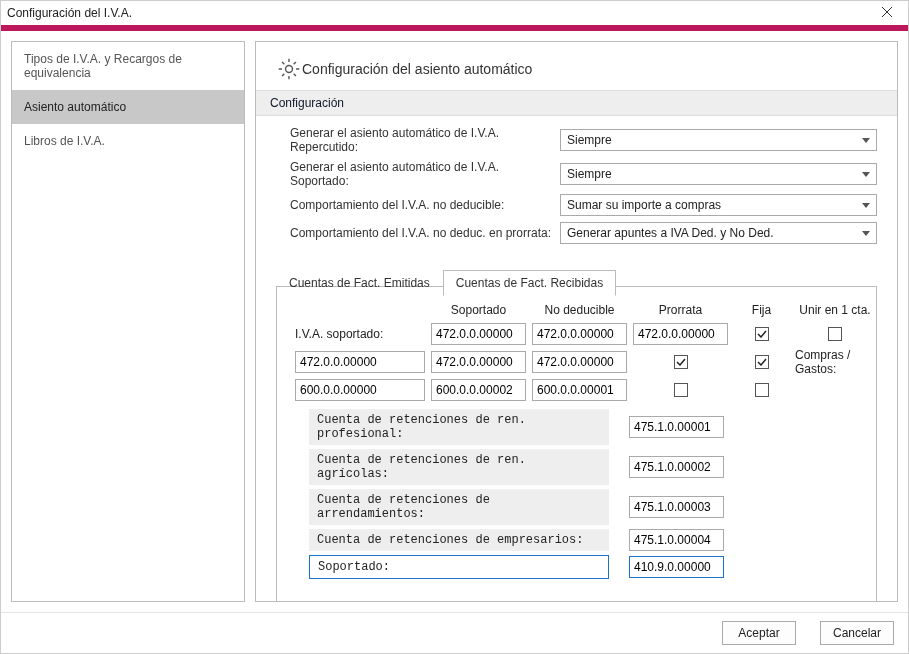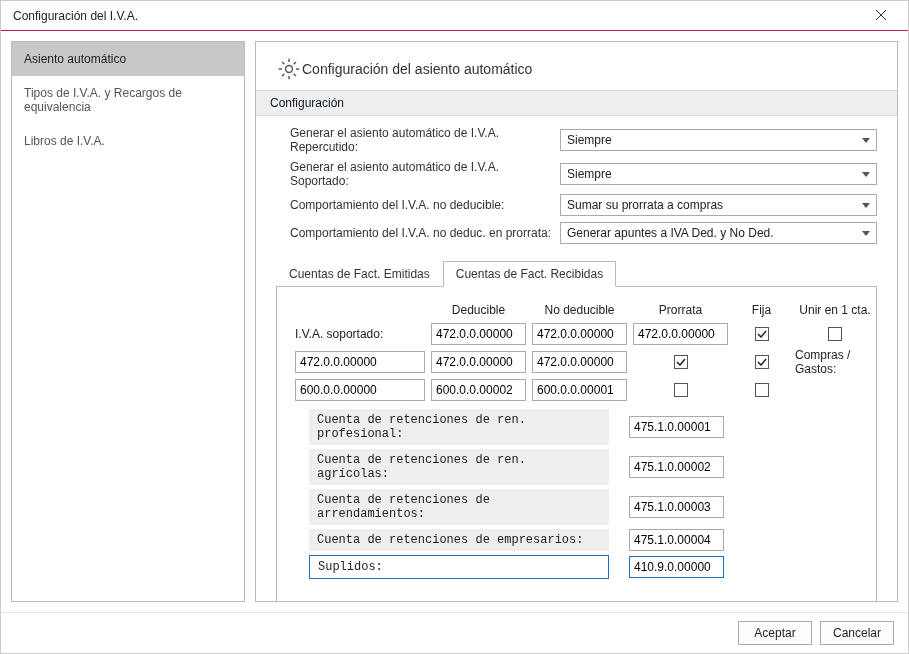--- a/index.html
+++ b/index.html
@@ -1,54 +1,54 @@
 <!DOCTYPE html>
 <html><head>
 <meta charset="utf-8">
 <style>
   * { box-sizing: border-box; }
   html, body { margin: 0; padding: 0; font-family: "Segoe UI", Arial, sans-serif; font-size: 12px; color: #222; background: #fff; }
   .window { width: 909px; height: 654px; display: flex; flex-direction: column; border: 1px solid #ccc; }
-  .titlebar { display: flex; align-items: center; justify-content: space-between; height: 30px; padding: 0 12px; border-bottom: 1px solid #be185d; }
+  .titlebar { display: flex; align-items: center; justify-content: space-between; height: 30px; padding: 0 6px; border-bottom: 6px solid #be185d; }
   .titlebar-title { font-size: 12px; }
   .close-btn { width: 30px; height: 30px; display: flex; align-items: center; justify-content: center; cursor: pointer; }
   .close-btn svg { width: 10px; height: 10px; stroke: #333; stroke-width: 1; }
   .body { flex: 1; display: flex; padding: 10px; gap: 10px; overflow: hidden; }
   .sidebar { width: 234px; border: 1px solid #bbb; display: flex; flex-direction: column; }
   .sidebar-item { padding: 10px 12px; color: #555; cursor: pointer; }
   .sidebar-item.selected { background: #c8c8c8; color: #222; }
   .main { flex: 1; border: 1px solid #bbb; display: flex; flex-direction: column; overflow: hidden; }
   .main-header { display: flex; align-items: center; gap: 0; padding: 14px 20px 8px 20px; }
   .gear { width: 26px; height: 26px; }
   .main-title { font-size: 14px; color: #333; }
   .section-head { background: #eee; border-top: 1px solid #ddd; border-bottom: 1px solid #ddd; padding: 5px 14px; font-size: 12px; color: #0f172a; }
   .form-area { padding: 10px 20px 4px 34px; }
   .form-row { display: flex; align-items: center; margin-bottom: 6px; }
   .form-label { width: 270px; color: #333; }
   .select { flex: 1; border: 1px solid #aaa; height: 22px; display: flex; align-items: center; justify-content: space-between; padding: 0 4px 0 6px; background: #fff; cursor: pointer; gap: 10px; }
   .select-caret { width: 12px; display: flex; align-items: center; justify-content: center; }
   .select-caret svg { width: 8px; height: 5px; fill: #555; }
   .tabs-wrap { padding: 6px 20px 0 20px; }
   .tabs { display: flex; border-bottom: 1px solid #bbb; }
-  .tab { padding: 5px 12px; border: 1px solid transparent; border-bottom: none; cursor: pointer; color: #333; position: relative; top: 1px; }
+  .tab { padding: 5px 12px; border: 1px solid transparent; border-bottom: none; cursor: pointer; color: #333; position: relative; top: 10px; }
   .tab.active { border-color: #bbb; background: #fff; border-bottom: 1px solid #fff; }
   .tab-panel { border: 1px solid #bbb; border-top: none; padding: 14px 18px 18px 18px; }
   .grid-top { display: grid; grid-template-columns: 130px 95px 95px 95px 55px 80px; column-gap: 6px; align-items: center; }
   .grid-top .hdr { text-align: center; padding-bottom: 4px; }
   .grid-top .rowlbl { text-align: left; padding: 3px 0; }
   .txt { width: 100%; height: 22px; border: 1px solid #aaa; padding: 0 4px; font-family: inherit; font-size: 12px; }
   .cb-cell { display: flex; justify-content: center; }
   .cb { width: 14px; height: 14px; border: 1px solid #555; display: inline-flex; align-items: center; justify-content: center; cursor: pointer; }
   .cb.checked svg { width: 10px; height: 8px; stroke: #222; stroke-width: 1.5; fill: none; }
   .ret-block { margin-top: 8px; }
   .ret-row { display: grid; grid-template-columns: 300px 12px 95px; column-gap: 4px; align-items: center; margin-bottom: 4px; padding-left: 14px; }
   .ret-label { background: #eee; padding: 4px 8px; font-family: Liberation Mono, monospace; }
   .ret-row.highlight .ret-label { border: 1.5px solid #1a73c8; background: #fff; }
   .ret-row.highlight .txt { border: 1.5px solid #1a73c8; }
-  .footer { display: flex; justify-content: flex-end; gap: 8px; padding: 8px 14px; border-top: 1px solid #e5e5e5; }
+  .footer { display: flex; justify-content: flex-end; gap: 24px; padding: 8px 14px; border-top: 1px solid #e5e5e5; }
   .btn { min-width: 74px; height: 24px; border: 1px solid #aaa; background: #fdfdfd; display: flex; align-items: center; justify-content: center; cursor: pointer; font-size: 12px; }
   .grid-top > div { min-height: 22px; display:flex; align-items:center; }
   .grid-top > div.center { justify-content:center; }
 </style>
 </head>
 <body>
 
 <div class="window">
   <div class="titlebar">
     <span class="titlebar-title">Configuración del I.V.A.</span>
@@ -57,22 +57,22 @@
         <svg viewBox="0 0 10 10">
             <line x1="0" y1="0" x2="10" y2="10"></line>
             <line x1="10" y1="0" x2="0" y2="10"></line>
           </svg>
       </span>
     </div>
   </div>
 
   <div class="body">
     <div class="sidebar" id="sidebar">
+        <div class="sidebar-item">Tipos de I.V.A. y Recargos de equivalencia</div>
         <div class="sidebar-item selected">Asiento automático</div>
-        <div class="sidebar-item">Tipos de I.V.A. y Recargos de equivalencia</div>
         <div class="sidebar-item">Libros de I.V.A.</div>
       </div>
 
     <div class="main">
       <div class="main-header">
         <span class="gear">
           <svg viewBox="0 0 24 24" fill="none" stroke="#555" stroke-width="1.3">
             <circle cx="12" cy="12" r="3.2"></circle>
             <path d="M12 2.5v3M12 18.5v3M21.5 12h-3M5.5 12h-3M18.4 5.6l-2.1 2.1M7.7 16.3l-2.1 2.1M18.4 18.4l-2.1-2.1M7.7 7.7 5.6 5.6"></path>
           </svg>
@@ -100,21 +100,21 @@
               <span class="select-caret">
                 <svg viewBox="0 0 8 5">
                   <path d="M0 0 L4 5 L8 0 Z"></path>
                 </svg>
               </span>
             </div>
           </div>
           <div class="form-row">
             <div class="form-label">Comportamiento del I.V.A. no deducible:</div>
             <div class="select">
-              <span>Sumar su prorrata a compras</span>
+              <span>Sumar su importe a compras</span>
               <span class="select-caret">
                 <svg viewBox="0 0 8 5">
                   <path d="M0 0 L4 5 L8 0 Z"></path>
                 </svg>
               </span>
             </div>
           </div>
           <div class="form-row">
             <div class="form-label">Comportamiento del I.V.A. no deduc. en prorrata:</div>
             <div class="select">
@@ -129,21 +129,21 @@
         </div>
 
       <div class="tabs-wrap">
         <div class="tabs" id="tabs">
             <div class="tab">Cuentas de Fact. Emitidas</div>
             <div class="tab active">Cuentas de Fact. Recibidas</div>
           </div>
         <div class="tab-panel">
           <div class="grid-top" id="grid">
               <div></div>
-              <div class="hdr center">Deducible</div>
+              <div class="hdr center">Soportado</div>
               <div class="hdr center">No deducible</div>
               <div class="hdr center">Prorrata</div>
               <div class="hdr center">Fija</div>
               <div class="hdr center">Unir en 1 cta.</div>
               <div class="rowlbl">I.V.A. soportado:</div>
               <div>
                 <input class="txt" type="text" value="472.0.0.00000" style="">
               </div>
               <div>
                 <input class="txt" type="text" value="472.0.0.00000" style="">
@@ -216,21 +216,21 @@
                 <div class="ret-label">Cuenta de retenciones de arrendamientos:</div>
                 <div></div>
                 <div><input class="txt" type="text" value="475.1.0.00003" style=""></div>
               </div>
               <div class="ret-row">
                 <div class="ret-label">Cuenta de retenciones de empresarios:</div>
                 <div></div>
                 <div><input class="txt" type="text" value="475.1.0.00004" style=""></div>
               </div>
               <div class="ret-row highlight">
-                <div class="ret-label">Suplidos:</div>
+                <div class="ret-label">Soportado:</div>
                 <div></div>
                 <div><input class="txt" type="text" value="410.9.0.00000" style=""></div>
               </div>
             </div>
         </div>
       </div>
     </div>
   </div>
 
   <div class="footer">

